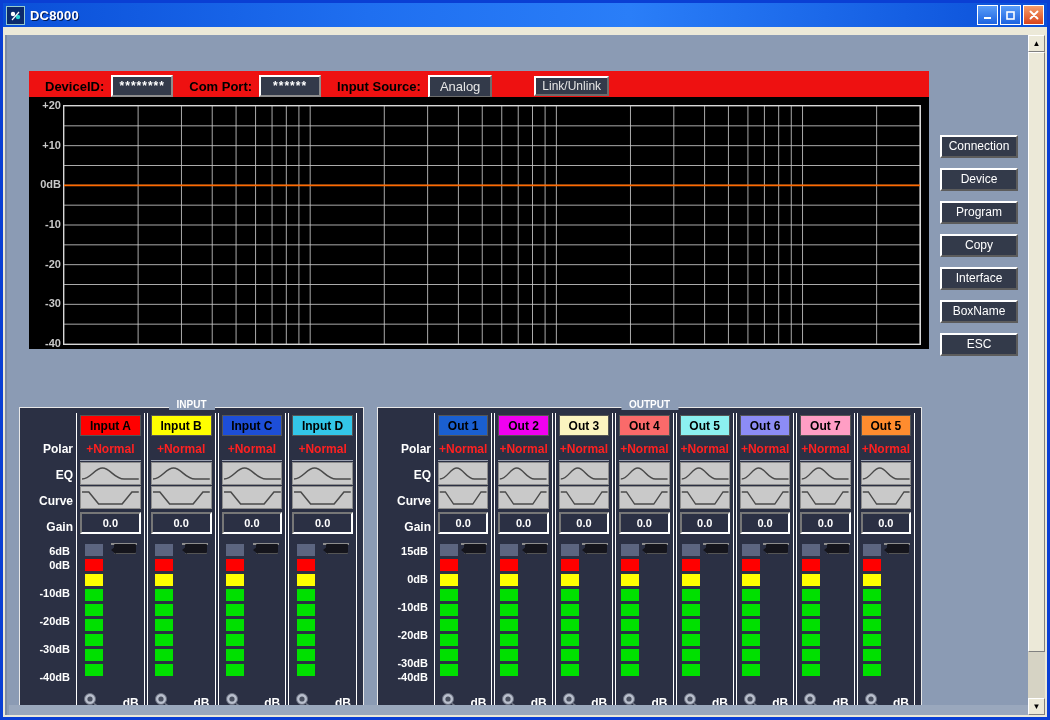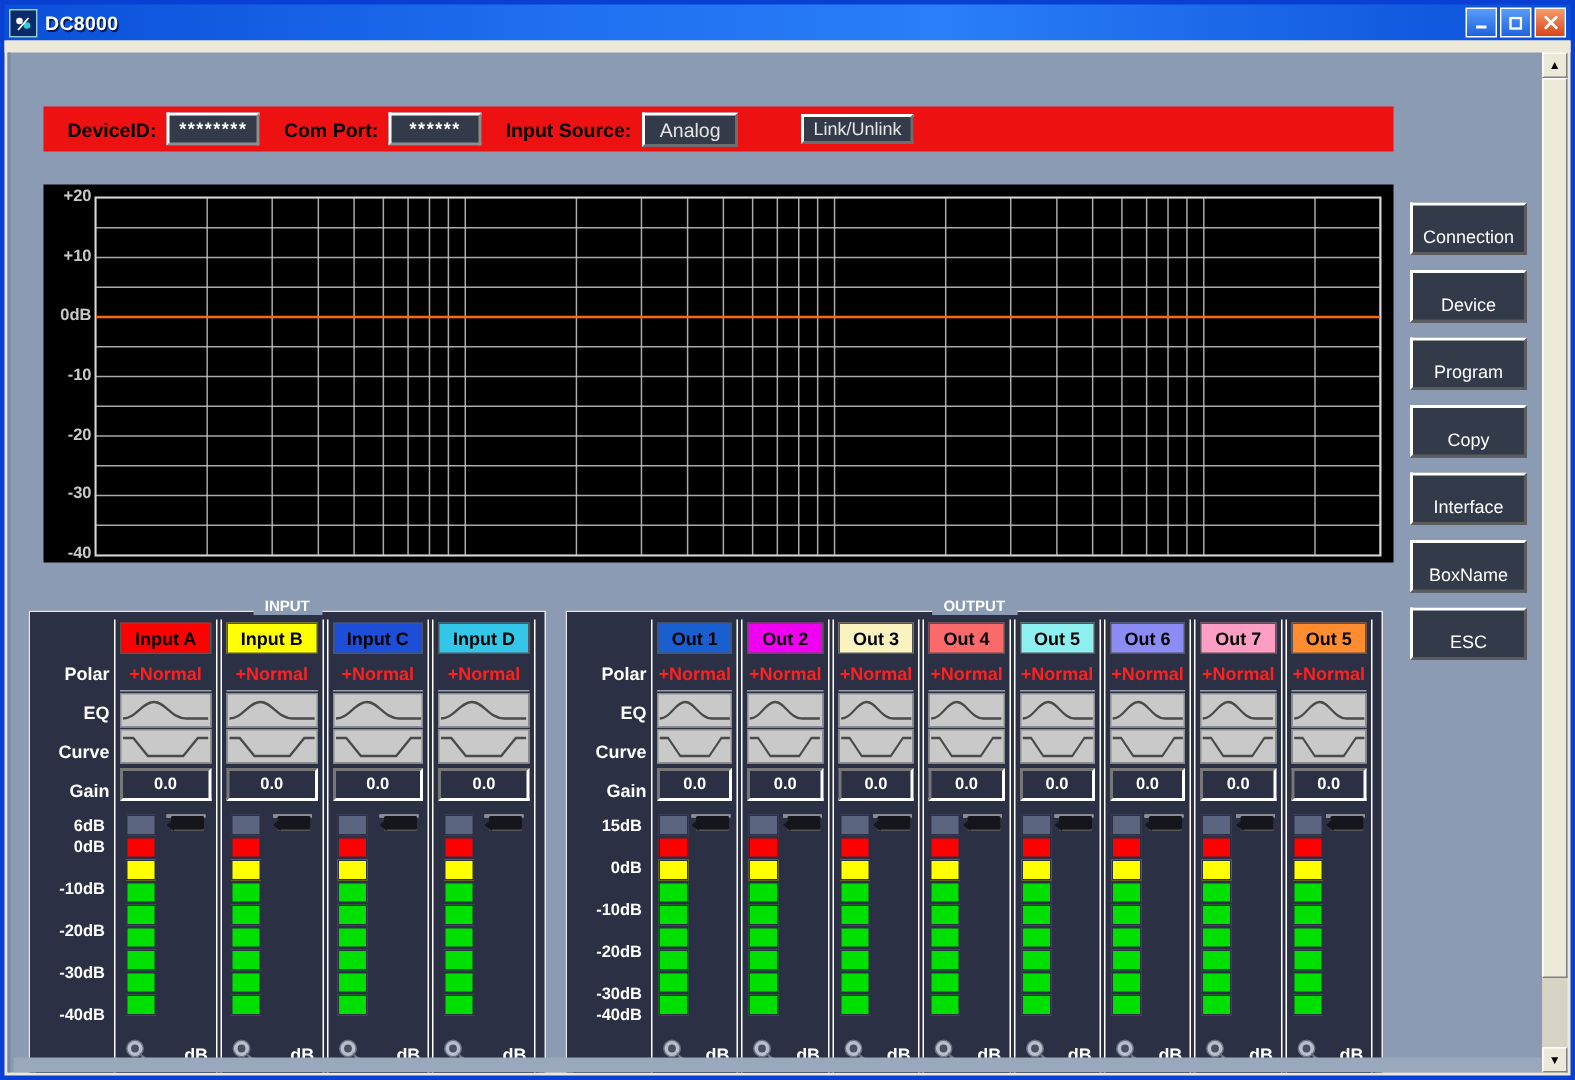--- a/index.html
+++ b/index.html
@@ -100,21 +100,21 @@
     border-right-color: #6d6d6d; border-bottom-color: #6d6d6d;
     color: #e6e6e6; font-size: 13px;
     padding: 2px 10px;
     text-align: center;
     box-sizing: border-box;
   }
   .linkbtn { margin-left: 42px; padding: 1px 6px; font-size: 12px; }
 
   
   .graphwrap {
-    position: absolute; left: 22px; top: 88px;
+    position: absolute; left: 22px; top: 62px;
     width: 900px; height: 252px;
     background: #000000;
     box-sizing: border-box;
   }
   .ylabels { position: absolute; left: 0; top: 0; width: 34px; height: 100%; }
   .ylabel {
     position: absolute; right: 2px;
     color: #c9c9c9; font-size: 11px; font-weight: bold;
     transform: translateY(-50%);
   }
@@ -137,21 +137,21 @@
   .sidebtns {
     position: absolute; left: 933px; top: 100px;
     width: 78px;
     display: flex; flex-direction: column; gap: 10px;
   }
   .sidebtn {
     background: #333a4a;
     border: 2px solid #ffffff;
     border-right-color: #5c5c5c; border-bottom-color: #5c5c5c;
     color: #ffffff; font-size: 12px;
-    text-align: center; padding: 14px 0 3px 0;
+    text-align: center; padding: 2px 0 3px 0;
     box-sizing: border-box;
   }
 
   
   .panel {
     position: absolute;
     border: 1px solid #e8e8e8;
     box-sizing: border-box;
     background: #2b3044;
   }

